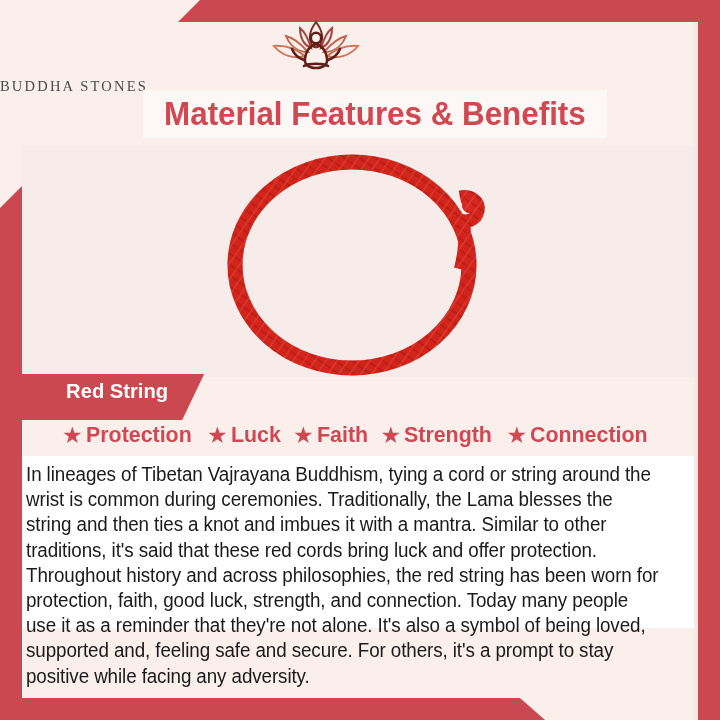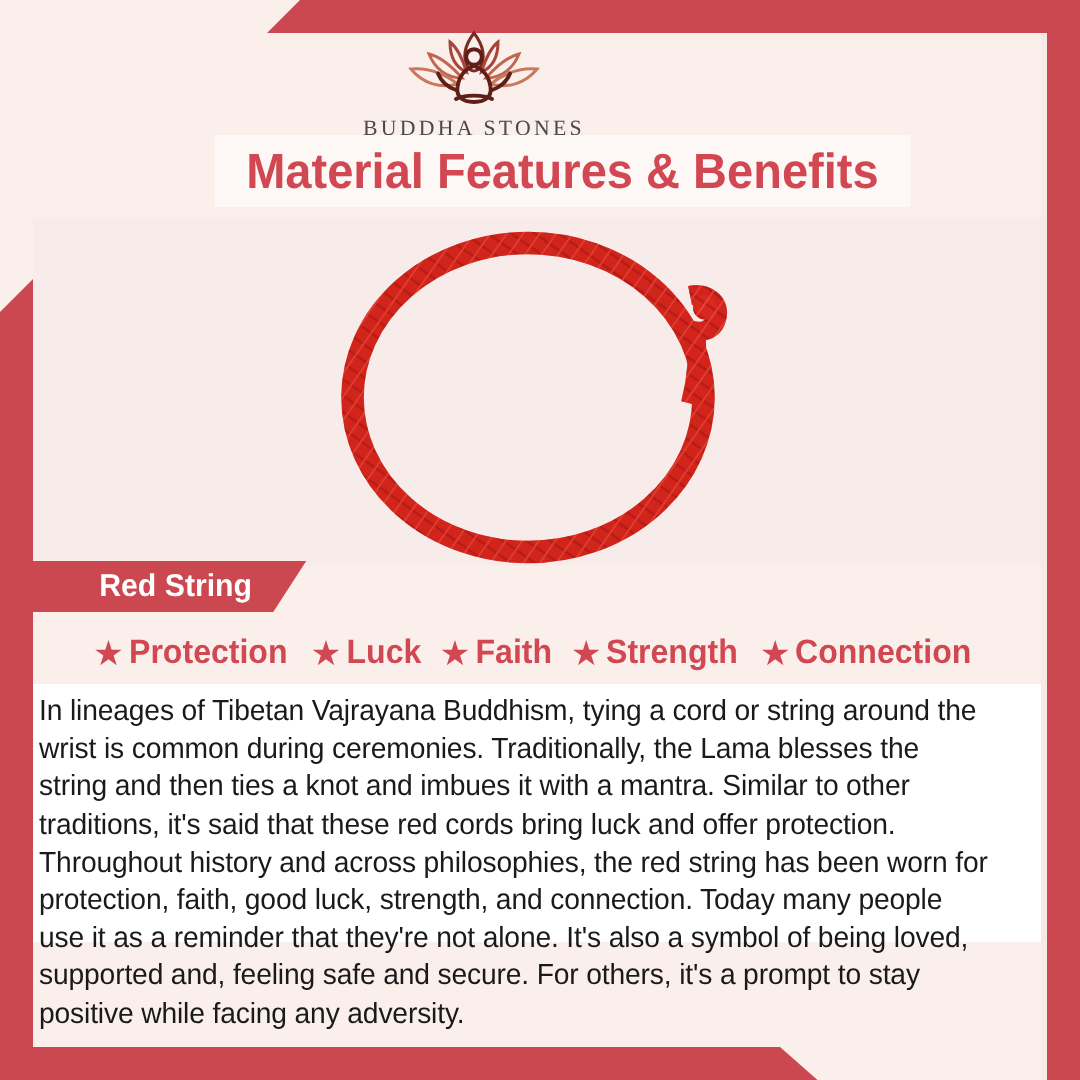--- a/index.html
+++ b/index.html
@@ -50,21 +50,20 @@
     width: 4px; height: 698px;
     background: #f7e9e6;
   }
 
   
   .logo-wrap {
     position: absolute;
     top: 14px;
     left: 0;
     width: 632px;
-    text-align: center;
   }
   .logo-mark {
     display: block;
     margin: 0 auto;
   }
   .logo-text {
     margin-top: 2px;
     font-family: "Liberation Serif", serif;
     font-size: 14.5px;
     letter-spacing: 2.2px;
@@ -111,21 +110,21 @@
 
   
   .tag {
     position: absolute;
     left: 22px;
     top: 374px;
     height: 34px;
     background: #cc4850;
     display: flex;
     align-items: center;
-    padding: 0 34px 0 42px;
+    padding: 0 34px 12px 42px;
     clip-path: polygon(0 0, 100% 0, calc(100% - 22px) 100%, 0 100%);
   }
   .tag-text {
     font-family: "Liberation Sans Narrow", "Liberation Sans", sans-serif;
     font-weight: bold;
     font-size: 21px;
     color: #ffffff;
     white-space: nowrap;
     transform: scaleX(0.96);
   }

